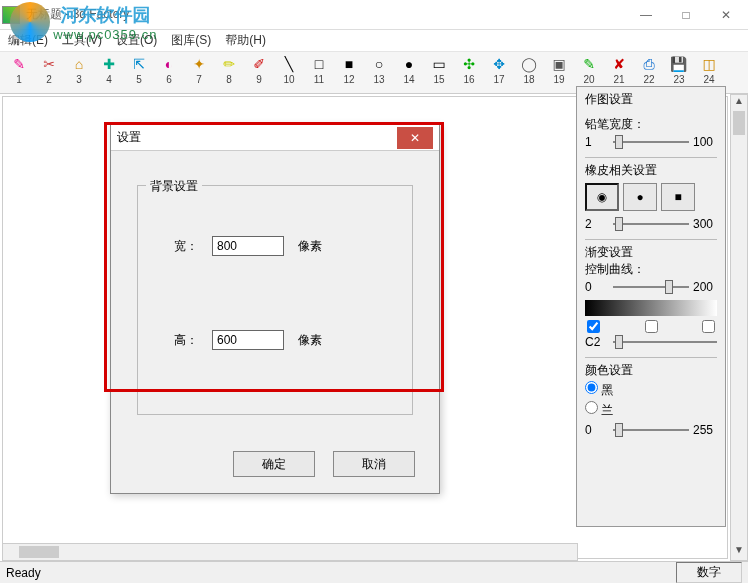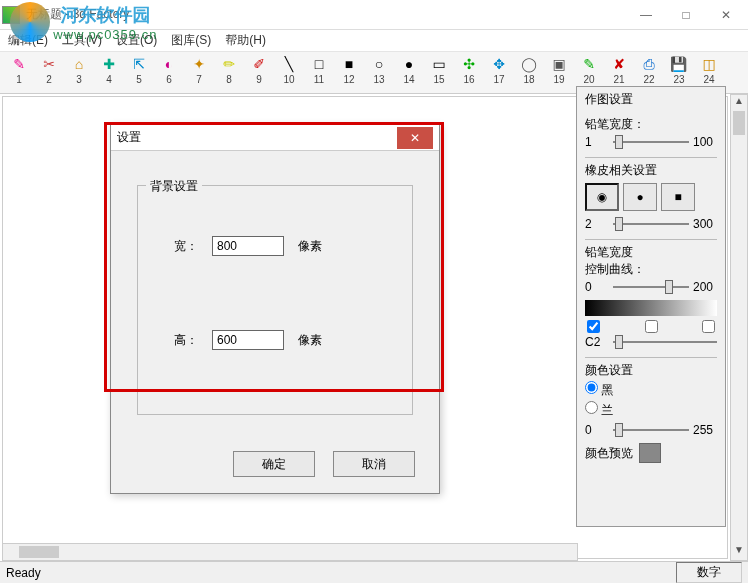--- a/index.html
+++ b/index.html
@@ -249,21 +249,21 @@
     <div class="slider-row">
       <span class="v">2</span>
       <div class="slider">
           <div class="knob" style="left:2px"></div>
         </div>
       <span class="v">300</span>
     </div>
   </div>
 
   <div class="sec">
-    <div>铅笔宽度</div>
+    <div>渐变设置</div>
     <div>控制曲线：</div>
     <div class="slider-row">
       <span class="v">0</span>
       <div class="slider">
           <div class="knob" style="left:68%"></div>
         </div>
       <span class="v">200</span>
     </div>
     <div class="grad-bar"></div>
     <div class="chk-row">
@@ -284,24 +284,20 @@
     <div class="radio-row">
       <label><input type="radio" name="col" checked="" style=""> <span>黑</span></label>
       <label><input type="radio" name="col" style=""> <span>兰</span></label>
     </div>
     <div class="slider-row">
       <span class="v">0</span>
       <div class="slider">
           <div class="knob" style="left:2px"></div>
         </div>
       <span class="v">255</span>
-    </div>
-    <div class="preview">
-      <span>颜色预览</span>
-      <div class="sw"></div>
     </div>
   </div>
 </div>
 
 <div class="statusbar">
   <span>Ready</span>
   <span class="right">数字</span>
 </div>
 
 <div class="wm">

